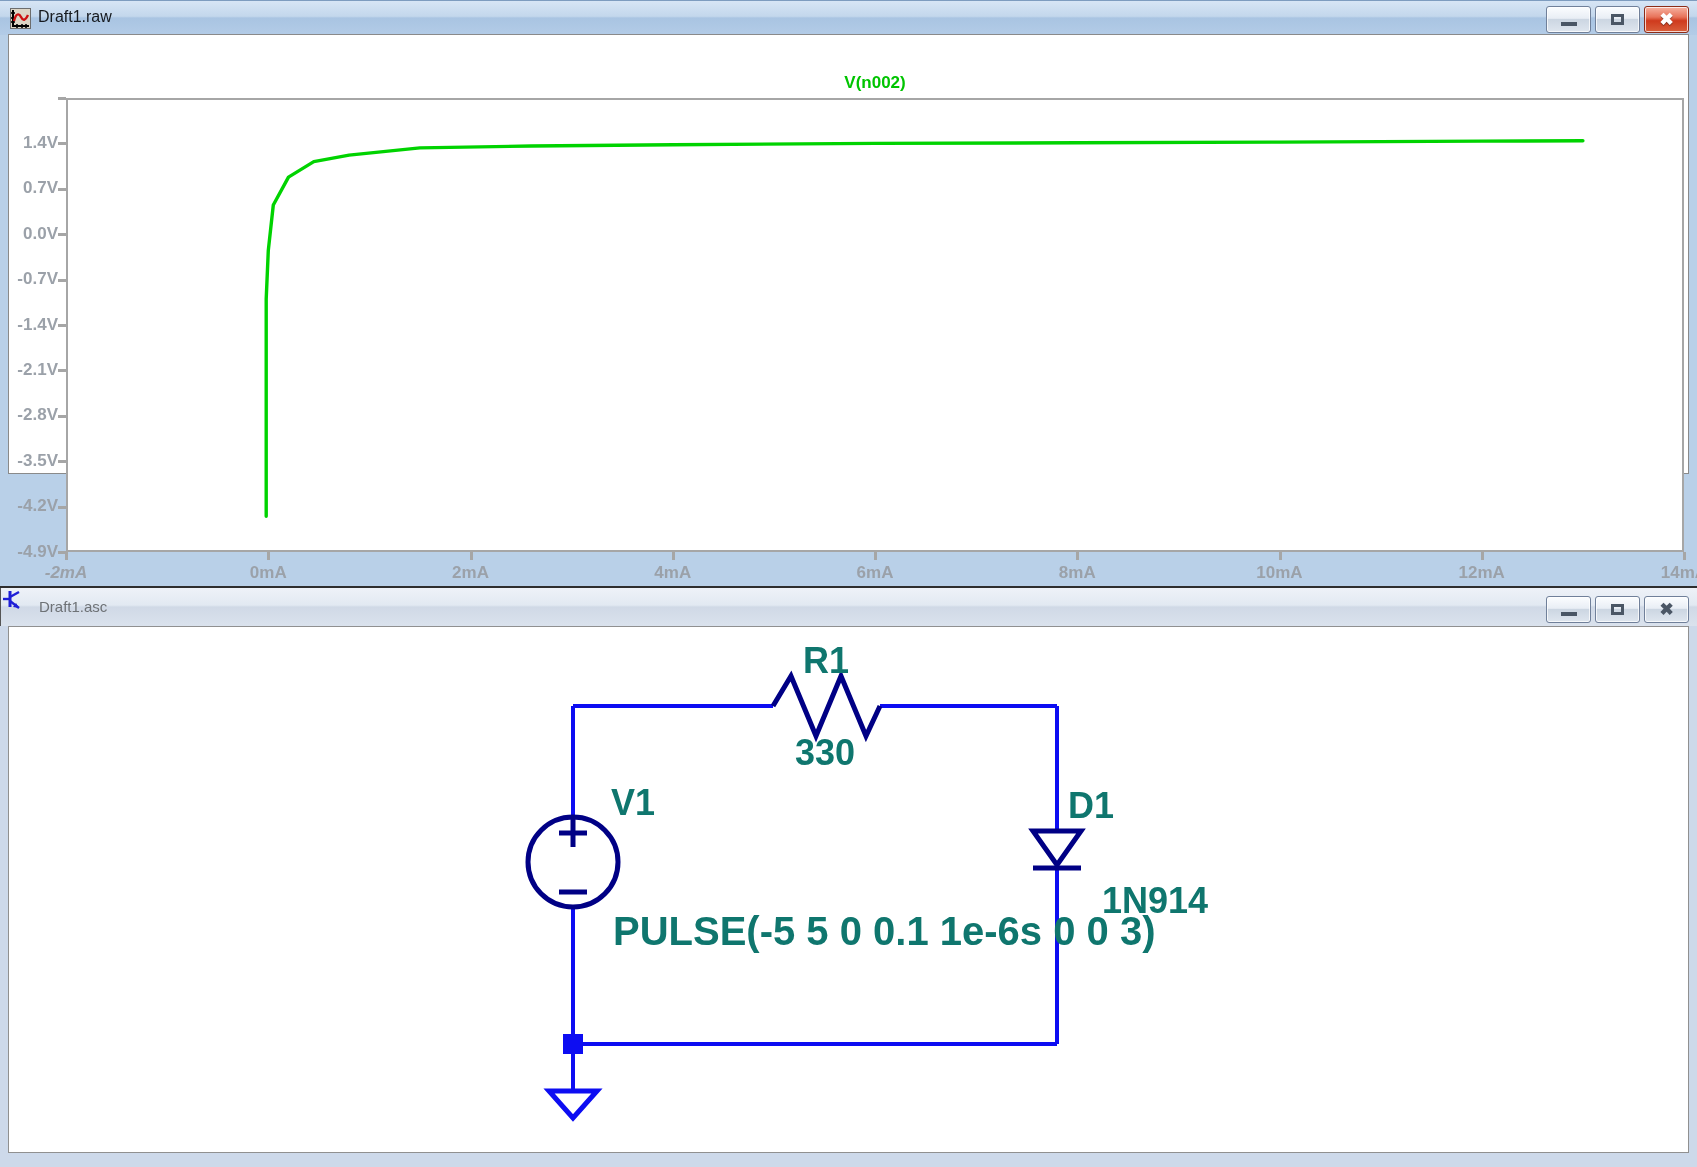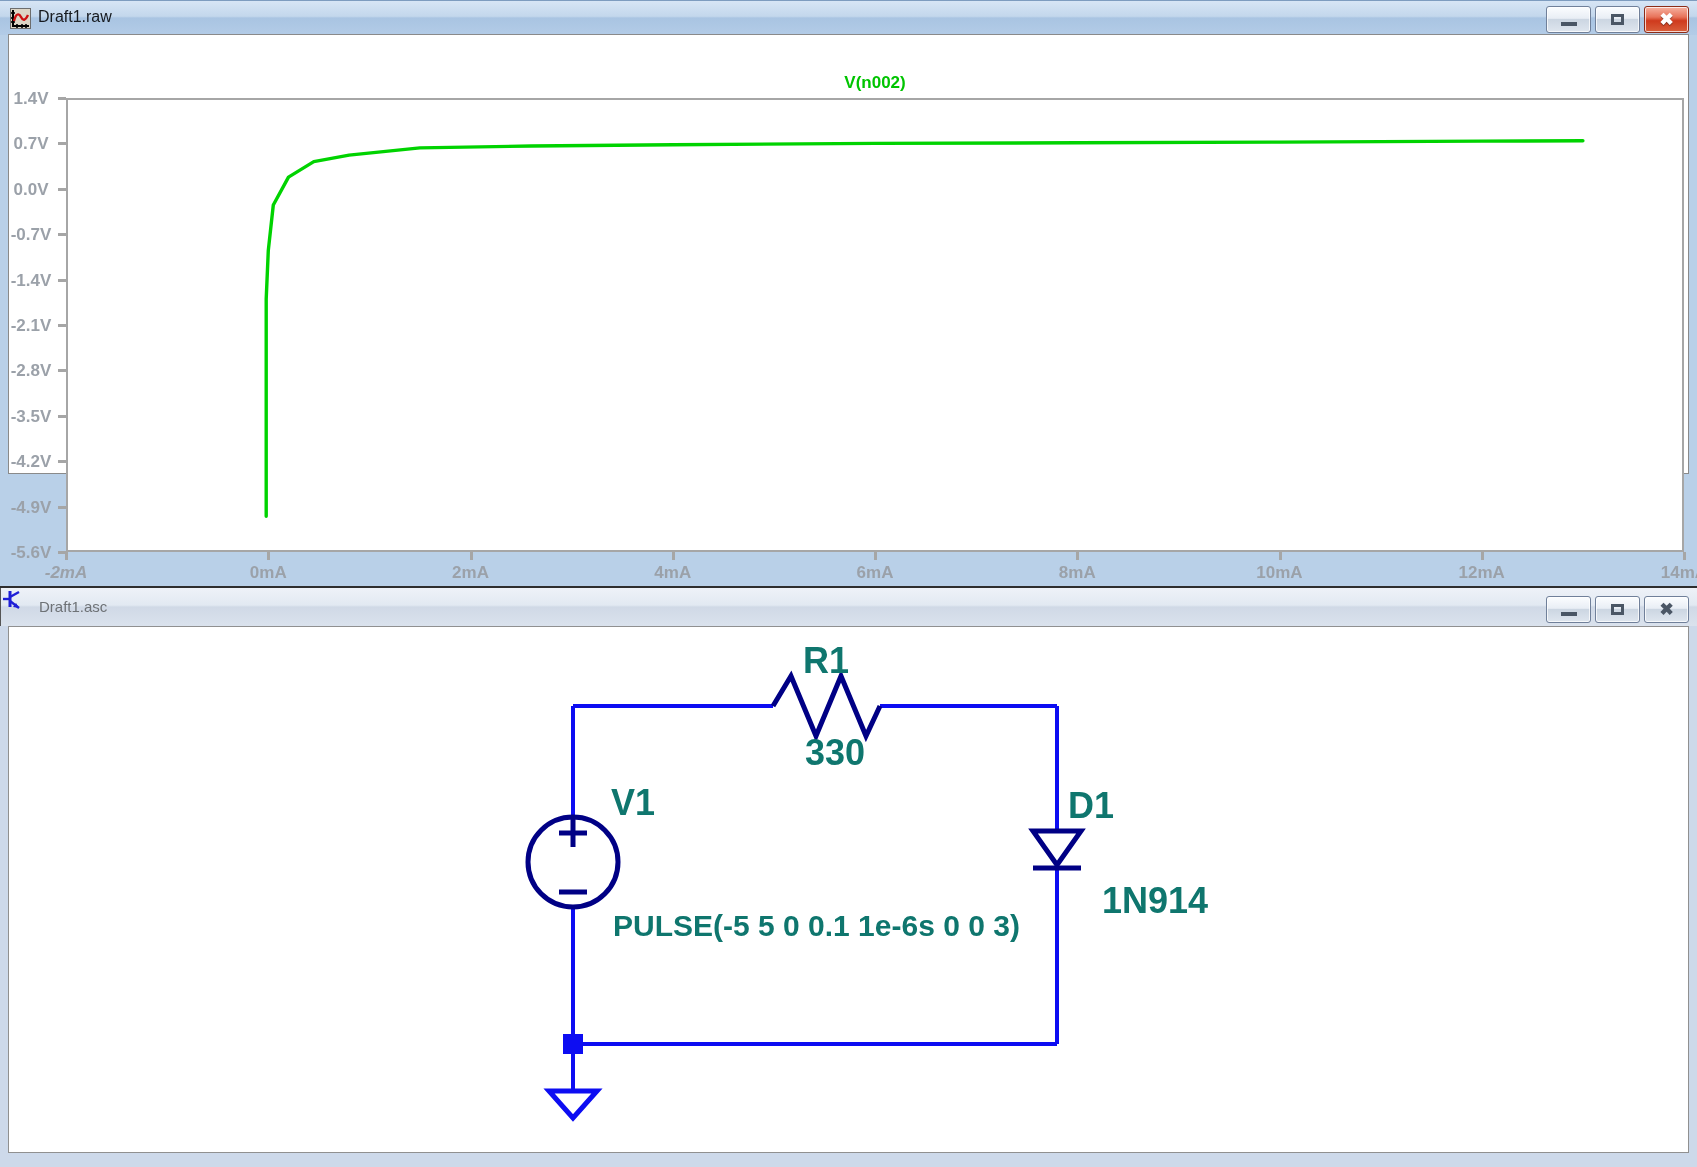--- a/index.html
+++ b/index.html
@@ -45,21 +45,21 @@
     font-size:17px;font-weight:bold;color:#00c400;
   }
   #plot-box{
     position:absolute;left:57px;top:63px;width:1618px;height:454px;
     border:2px solid #a6a6a6;box-sizing:border-box;background:#fff;
   }
   #curve-svg{position:absolute;left:57px;top:63px;}
   .ytick-label,.xtick-label{
     position:absolute;font-size:17px;font-weight:bold;color:#9ba1a9;white-space:nowrap;
   }
-  .ytick-label{width:54px;text-align:center;}
+  .ytick-label{width:54px;text-align:right;margin-top:44px;}
   .xtick-label{transform:translateX(-50%);}
   .tickmark{position:absolute;background:#a6a6a6;}
   #xaxis-label{
     position:absolute;left:866px;top:553px;transform:translateX(-50%);
     font-size:17px;font-weight:bold;color:#9ba1a9;
   }
   
   #win-sch{top:586px;height:581px;background:#cdd9ea;border-top:2px solid #2e2e2e;box-sizing:border-box;padding-left:34px;}
   #win-sch .titlebar{
     position:absolute;top:0;left:0;right:0;height:38px;
@@ -69,21 +69,21 @@
   #win-sch .titlebar .title{color:#6e7276;top:10px;font-size:15px;}
   #win-sch .btn-row{top:8px;}
   #sch-canvas{
     position:absolute;left:8px;top:38px;width:1681px;height:527px;
     background:#ffffff;border:1px solid #909090;box-sizing:border-box;
   }
   .sch-label{
     position:absolute;color:#0f766e;font-weight:bold;white-space:nowrap;line-height:1;
     font-size:36px;
   }
-  .sch-label.small{font-size:30px;}
+  .sch-label.small{font-size:40px;}
   svg{display:block;}
 </style>
 </head>
 <body>
 
 <div class="window" id="win-plot">
   <div class="titlebar">
     <div class="app-icon">
       <svg width="19" height="19" viewBox="0 0 19 19">
         <line x1="2" y1="1" x2="2" y2="18" stroke="#000" stroke-width="2"></line>
@@ -219,19 +219,19 @@
       </g>
 
       <rect x="554" y="407" width="20" height="20" fill="#0d0df2"></rect>
 
       <g stroke="#0d0df2" stroke-width="5" fill="none">
         <polygon points="540,464 588,464 564,491"></polygon>
       </g>
     </svg>
 
     <div class="sch-label" style="left:817px;top:16px;transform:translateX(-50%);">R1</div>
-    <div class="sch-label" style="left:786px;top:108px;margin-left:10px;">330</div>
+    <div class="sch-label" style="left:786px;top:108px;">330</div>
     <div class="sch-label" style="left:602px;top:158px;">V1</div>
     <div class="sch-label small" style="left:604px;top:284px;">PULSE(-5 5 0 0.1 1e-6s 0 0 3)</div>
     <div class="sch-label" style="left:1059px;top:161px;">D1</div>
     <div class="sch-label" style="left:1093px;top:256px;">1N914</div>
   </div>
 </div>
 
 </body></html>

